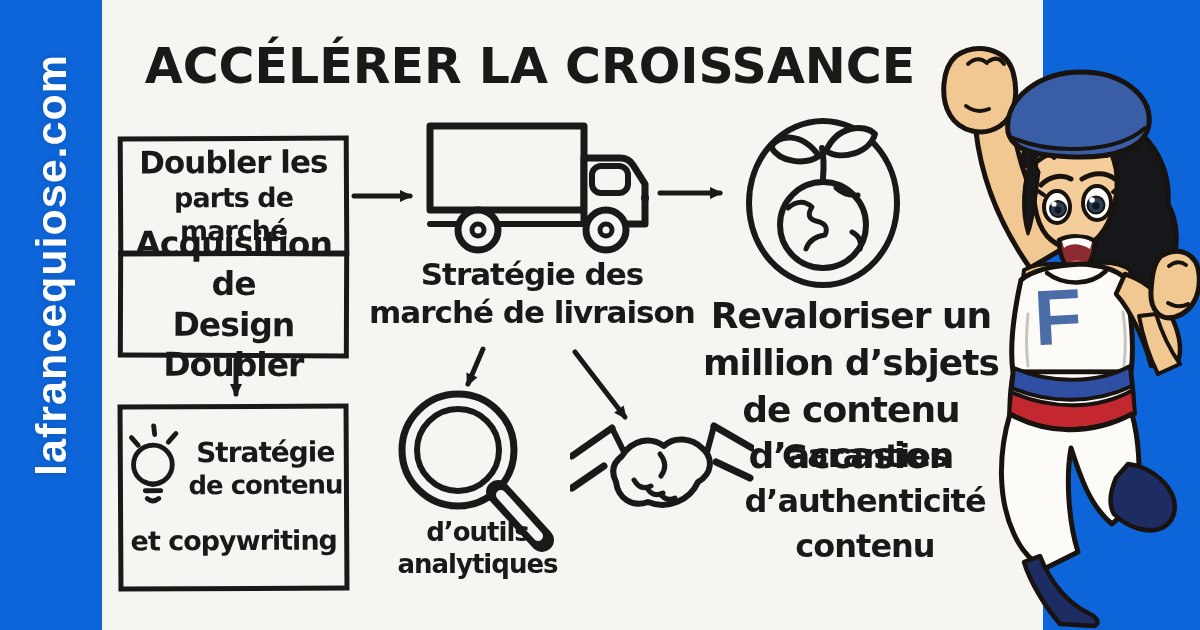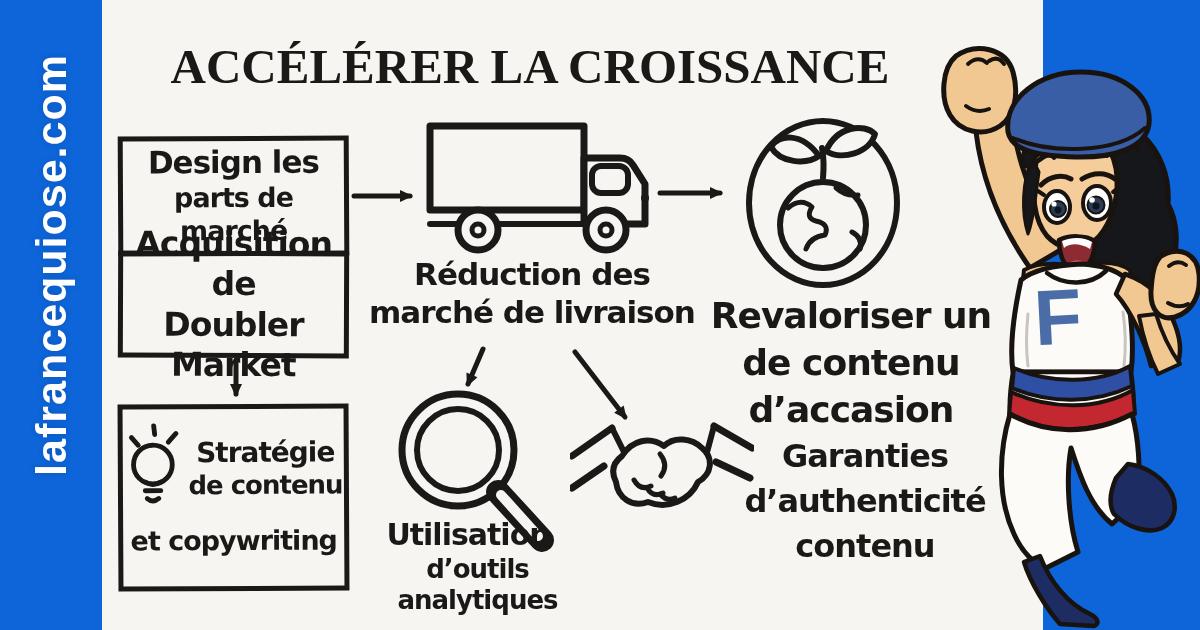--- a/index.html
+++ b/index.html
@@ -23,21 +23,21 @@
     font-weight:bold; font-size:43px; letter-spacing:1px;
     text-shadow:0 0 6px rgba(0,0,0,.15);
   }
   
   .hand { font-weight:700; letter-spacing:-1px; line-height:1.22; color:#1b1917; }
   .center { text-align:center; }
   
   #title {
     position:absolute; left:110px; top:38px; width:840px;
     text-align:center; font-size:49px; font-weight:700;
-    letter-spacing:0px; white-space:nowrap;font-family:Liberation Serif, serif;
+    letter-spacing:0px; white-space:nowrap;
   }
   
   .sketchbox {
     position:absolute; border:5px solid #1b1917; background:transparent;
     display:flex; flex-direction:column; align-items:center; justify-content:center;
   }
   #box-market  { left:118px; top:136px; width:231px; height:120px; transform:rotate(-.3deg); }
   #box-market .l1 { font-size:31px; }
   #box-market .l2 { font-size:27px; }
   #box-acq { left:118px; top:251px; width:231px; height:107px; transform:rotate(.2deg); }
@@ -75,27 +75,27 @@
 
   <div id="bar-left" class="bar"></div>
   <div id="bar-right" class="bar"></div>
   <div id="site-vertical">
     <span>lafrancequiose.com</span>
   </div>
 
   <div id="title">ACCÉLÉRER LA CROISSANCE</div>
 
   <div id="box-market" class="sketchbox hand center">
-    <div class="l1">Design les</div>
+    <div class="l1">Doubler les</div>
     <div class="l2">parts de marché</div>
   </div>
 
   <div id="box-acq" class="sketchbox hand center">
     <div class="l1">Acquisition de</div>
-    <div class="l2">Doubler Market</div>
+    <div class="l2">Design Doubler</div>
   </div>
 
   <div id="box-strategy" class="sketchbox hand center">
     <div class="row">
       <svg width="62" height="96" viewBox="0 0 64 98">
         <circle class="ink" cx="30" cy="44" r="20" stroke-width="5"></circle>
         <path class="ink" d="M22,62 q8,5 16,0" stroke-width="5"></path>
         <path class="ink" d="M22,71 h16 M24,79 q6,5 12,0" stroke-width="5"></path>
         <path class="ink" d="M8,16 l7,8 M31,4 l1,9 M54,12 l-8,9" stroke-width="5"></path>
       </svg>
@@ -112,47 +112,47 @@
     <path class="ink" d="M6,104 L160,104" stroke-width="6"></path>
     <path class="ink paperfill" d="M160,38 h36 c6,0 10,2 13,7 l12,19 v40 h-61 Z" stroke-width="7"></path>
     <rect class="ink paperfill" x="168" y="46" width="36" height="27" rx="9" stroke-width="6"></rect>
     <circle class="ink paperfill" cx="54" cy="110" r="20" stroke-width="7"></circle>
     <circle class="ink" cx="54" cy="110" r="6" stroke-width="5"></circle>
     <circle class="ink paperfill" cx="182" cy="110" r="20" stroke-width="7"></circle>
     <circle class="ink" cx="182" cy="110" r="6" stroke-width="5"></circle>
     <circle cx="221" cy="78" r="4" fill="#1b1917"></circle>
   </svg>
   <div id="txt-delivery" class="caption hand center">
-    <div>Réduction des</div>
+    <div>Stratégie des</div>
     <div>marché de livraison</div>
   </div>
 
   <svg id="earth-svg" class="icon-svg" viewBox="0 0 162 178">
     <ellipse class="ink" cx="81" cy="89" rx="74" ry="82" stroke-width="6"></ellipse>
     <path class="ink" d="M81,64 C82,52 82,44 80,34" stroke-width="6"></path>
     <path class="ink paperfill" d="M77,42 C60,18 36,20 29,33 C38,49 64,51 77,42 Z" stroke-width="6"></path>
     <path class="ink paperfill" d="M84,37 C95,12 122,9 133,20 C128,39 99,47 84,37 Z" stroke-width="6"></path>
     <circle class="ink paperfill" cx="81" cy="111" r="43" stroke-width="6"></circle>
     <path class="ink" d="M46,94 q13,-11 24,-1 q-7,11 4,14 q14,3 9,14 q-15,2 -19,14" stroke-width="5"></path>
     <path class="ink" d="M94,74 q10,9 22,7" stroke-width="5"></path>
     <path class="ink" d="M110,118 q11,6 8,17" stroke-width="5"></path>
   </svg>
   <div id="txt-revalorise" class="caption hand center">
     <div>Revaloriser un</div>
+    <div>million d’sbjets</div>
     <div>de contenu d’accasion</div>
   </div>
 
   <svg id="magnifier-svg" class="icon-svg" viewBox="0 0 170 176">
     <circle class="ink" cx="66" cy="64" r="56" stroke-width="7"></circle>
     <circle class="ink" cx="66" cy="64" r="41" stroke-width="6"></circle>
     <line x1="106" y1="106" x2="150" y2="154" stroke="#1b1917" stroke-width="24" stroke-linecap="round"></line>
     <line x1="109" y1="109" x2="146" y2="150" stroke="#f7f5f1" stroke-width="10" stroke-linecap="round"></line>
   </svg>
   <div id="txt-analytics" class="caption hand center">
-    <div class="l1">Utilisation</div>
     <div class="l2">d’outils analytiques</div>
   </div>
 
   <svg id="handshake-svg" class="icon-svg" viewBox="0 0 184 136">
     <path class="ink" d="M2,46 L42,18 M2,78 L34,56" stroke-width="7"></path>
     <path class="ink" d="M42,18 L54,42" stroke-width="6"></path>
     <path class="ink" d="M182,38 L144,16 M180,68 L146,52" stroke-width="7"></path>
     <path class="ink" d="M144,16 L136,46" stroke-width="6"></path>
     <path class="ink paperfill" d="M52,46 C62,30 80,26 94,36 C104,26 122,28 132,38 C144,48 142,64 128,72 C120,90 98,100 78,92 C62,98 48,88 46,72 C40,60 44,52 52,46 Z" stroke-width="6"></path>
     <path class="ink" d="M64,70 q6,11 17,6 M77,78 q6,10 16,5 M90,84 q7,8 15,4" stroke-width="5"></path>

